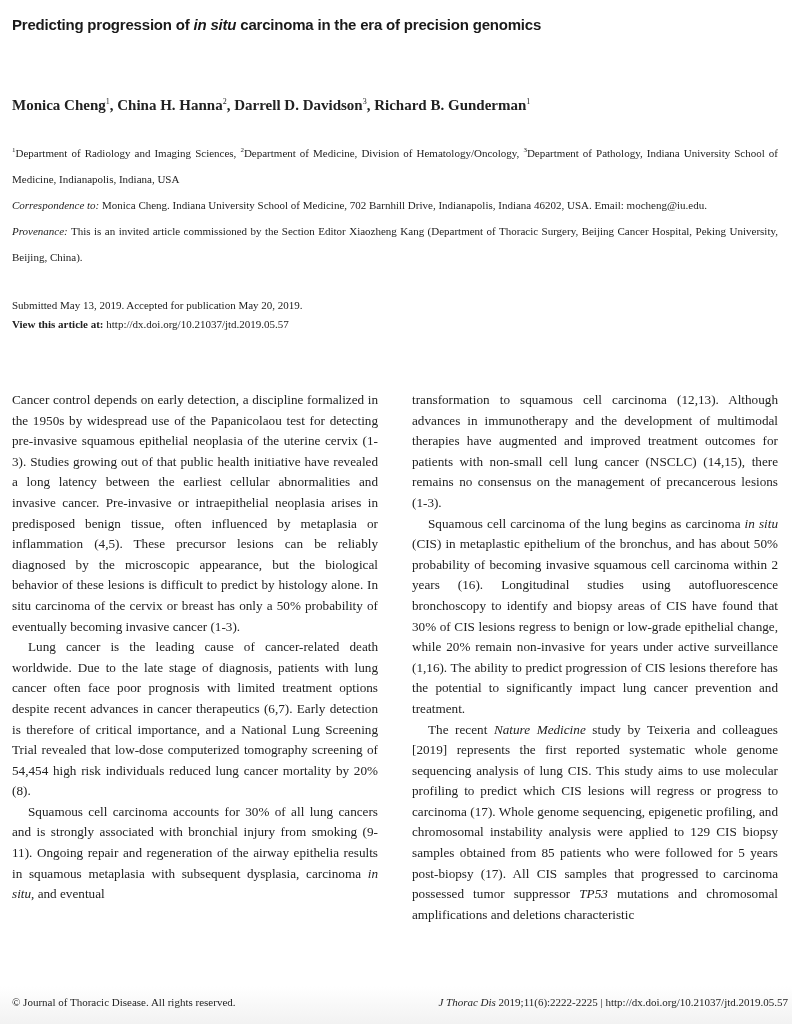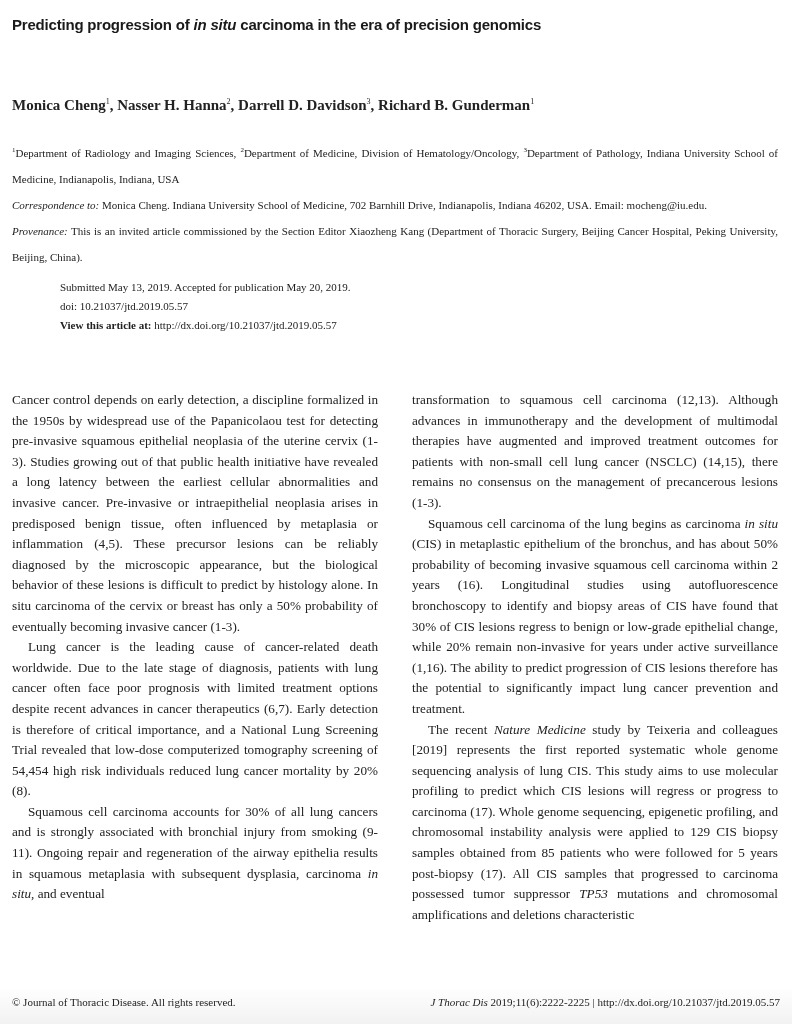--- a/index.html
+++ b/index.html
@@ -16,64 +16,63 @@
   .authors sup { font-size: 8px; font-weight: normal; }
   .front {
     position: absolute; left: 12px; top: 137px; width: 766px;
     font-family: "Liberation Serif", serif; font-size: 11px; line-height: 26px; color: #222;
     text-align: justify;
   }
   .front p { margin: 0; }
   .front sup { font-size: 7px; }
   .front .lbl { font-style: italic; margin-top: 31px; }
   .pubinfo {
-    position: absolute; left: 12px; top: 278px; width: 500px;
-    font-family: "Liberation Serif", serif; font-size: 11px; line-height: 19px; color: #222; margin-left: 48px;
+    position: absolute; left: 12px; top: 296px; width: 500px;
+    font-family: "Liberation Serif", serif; font-size: 11px; line-height: 19px; color: #222;
   }
   .pubinfo p { margin: 0; }
   .pubinfo b { font-weight: bold; }
   .col {
     position: absolute; top: 390px; width: 366px;
     font-family: "Liberation Serif", serif; font-size: 13.2px; line-height: 20.6px; color: #222;
     text-align: justify;
   }
   .col p { margin: 0; text-indent: 0; }
   .col p.ind { text-indent: 16px; }
   .col-left { left: 12px; }
   .col-right { left: 412px; }
   .footer {
     position: absolute; left: 0; top: 986px; width: 792px; height: 38px;
     background: linear-gradient(#ffffff, #f2f2f2);
     font-family: "Liberation Serif", serif; font-size: 11px; color: #222;
   }
   .footer .left { position: absolute; left: 12px; top: 10px; }
-  .footer .right { position: absolute; right: 12px; top: 10px; text-align: right; }
+  .footer .right { position: absolute; right: 4px; top: 10px; text-align: right; }
   .footer .right i { font-style: italic; }
 </style>
 </head>
 <body>
 
 <h1 class="title"><span>Predicting progression of </span><i>in situ</i><span> carcinoma in the era of precision genomics</span></h1>
 
 <div class="authors">
   <span>Monica Cheng</span><sup>1</sup>,
-  <span>Nasser H. Hanna</span><sup>2</sup>,
+  <span>China H. Hanna</span><sup>2</sup>,
   <span>Darrell D. Davidson</span><sup>3</sup>,
   <span>Richard B. Gunderman</span><sup>1</sup>
 </div>
 
 <div class="front">
   <p><sup>1</sup><span>Department of Radiology and Imaging Sciences, </span><sup>2</sup><span>Department of Medicine, Division of Hematology/Oncology, </span><sup>3</sup><span>Department of Pathology, Indiana University School of Medicine, Indianapolis, Indiana, USA</span></p>
   <p><span class="lbl">Correspondence to:</span><span> Monica Cheng. Indiana University School of Medicine, 702 Barnhill Drive, Indianapolis, Indiana 46202, USA. Email: mocheng@iu.edu.</span></p>
   <p><span class="lbl">Provenance:</span><span> This is an invited article commissioned by the Section Editor Xiaozheng Kang (Department of Thoracic Surgery, Beijing Cancer Hospital, Peking University, Beijing, China).</span></p>
 </div>
 
 <div class="pubinfo">
   <p>Submitted May 13, 2019. Accepted for publication May 20, 2019.</p>
-  <p>doi: 10.21037/jtd.2019.05.57</p>
   <p><b>View this article at:</b><span> http://dx.doi.org/10.21037/jtd.2019.05.57</span></p>
 </div>
 
 <div class="col col-left">
   <p>Cancer control depends on early detection, a discipline formalized in the 1950s by widespread use of the Papanicolaou test for detecting pre-invasive squamous epithelial neoplasia of the uterine cervix (1-3). Studies growing out of that public health initiative have revealed a long latency between the earliest cellular abnormalities and invasive cancer. Pre-invasive or intraepithelial neoplasia arises in predisposed benign tissue, often influenced by metaplasia or inflammation (4,5). These precursor lesions can be reliably diagnosed by the microscopic appearance, but the biological behavior of these lesions is difficult to predict by histology alone. In situ carcinoma of the cervix or breast has only a 50% probability of eventually becoming invasive cancer (1-3).</p>
   <p class="ind">Lung cancer is the leading cause of cancer-related death worldwide. Due to the late stage of diagnosis, patients with lung cancer often face poor prognosis with limited treatment options despite recent advances in cancer therapeutics (6,7). Early detection is therefore of critical importance, and a National Lung Screening Trial revealed that low-dose computerized tomography screening of 54,454 high risk individuals reduced lung cancer mortality by 20% (8).</p>
   <p class="ind"><span>Squamous cell carcinoma accounts for 30% of all lung cancers and is strongly associated with bronchial injury from smoking (9-11). Ongoing repair and regeneration of the airway epithelia results in squamous metaplasia with subsequent dysplasia, carcinoma </span><i>in situ</i><span id="p3post-left">, and eventual</span></p>
 </div>
 
 <div class="col col-right">

